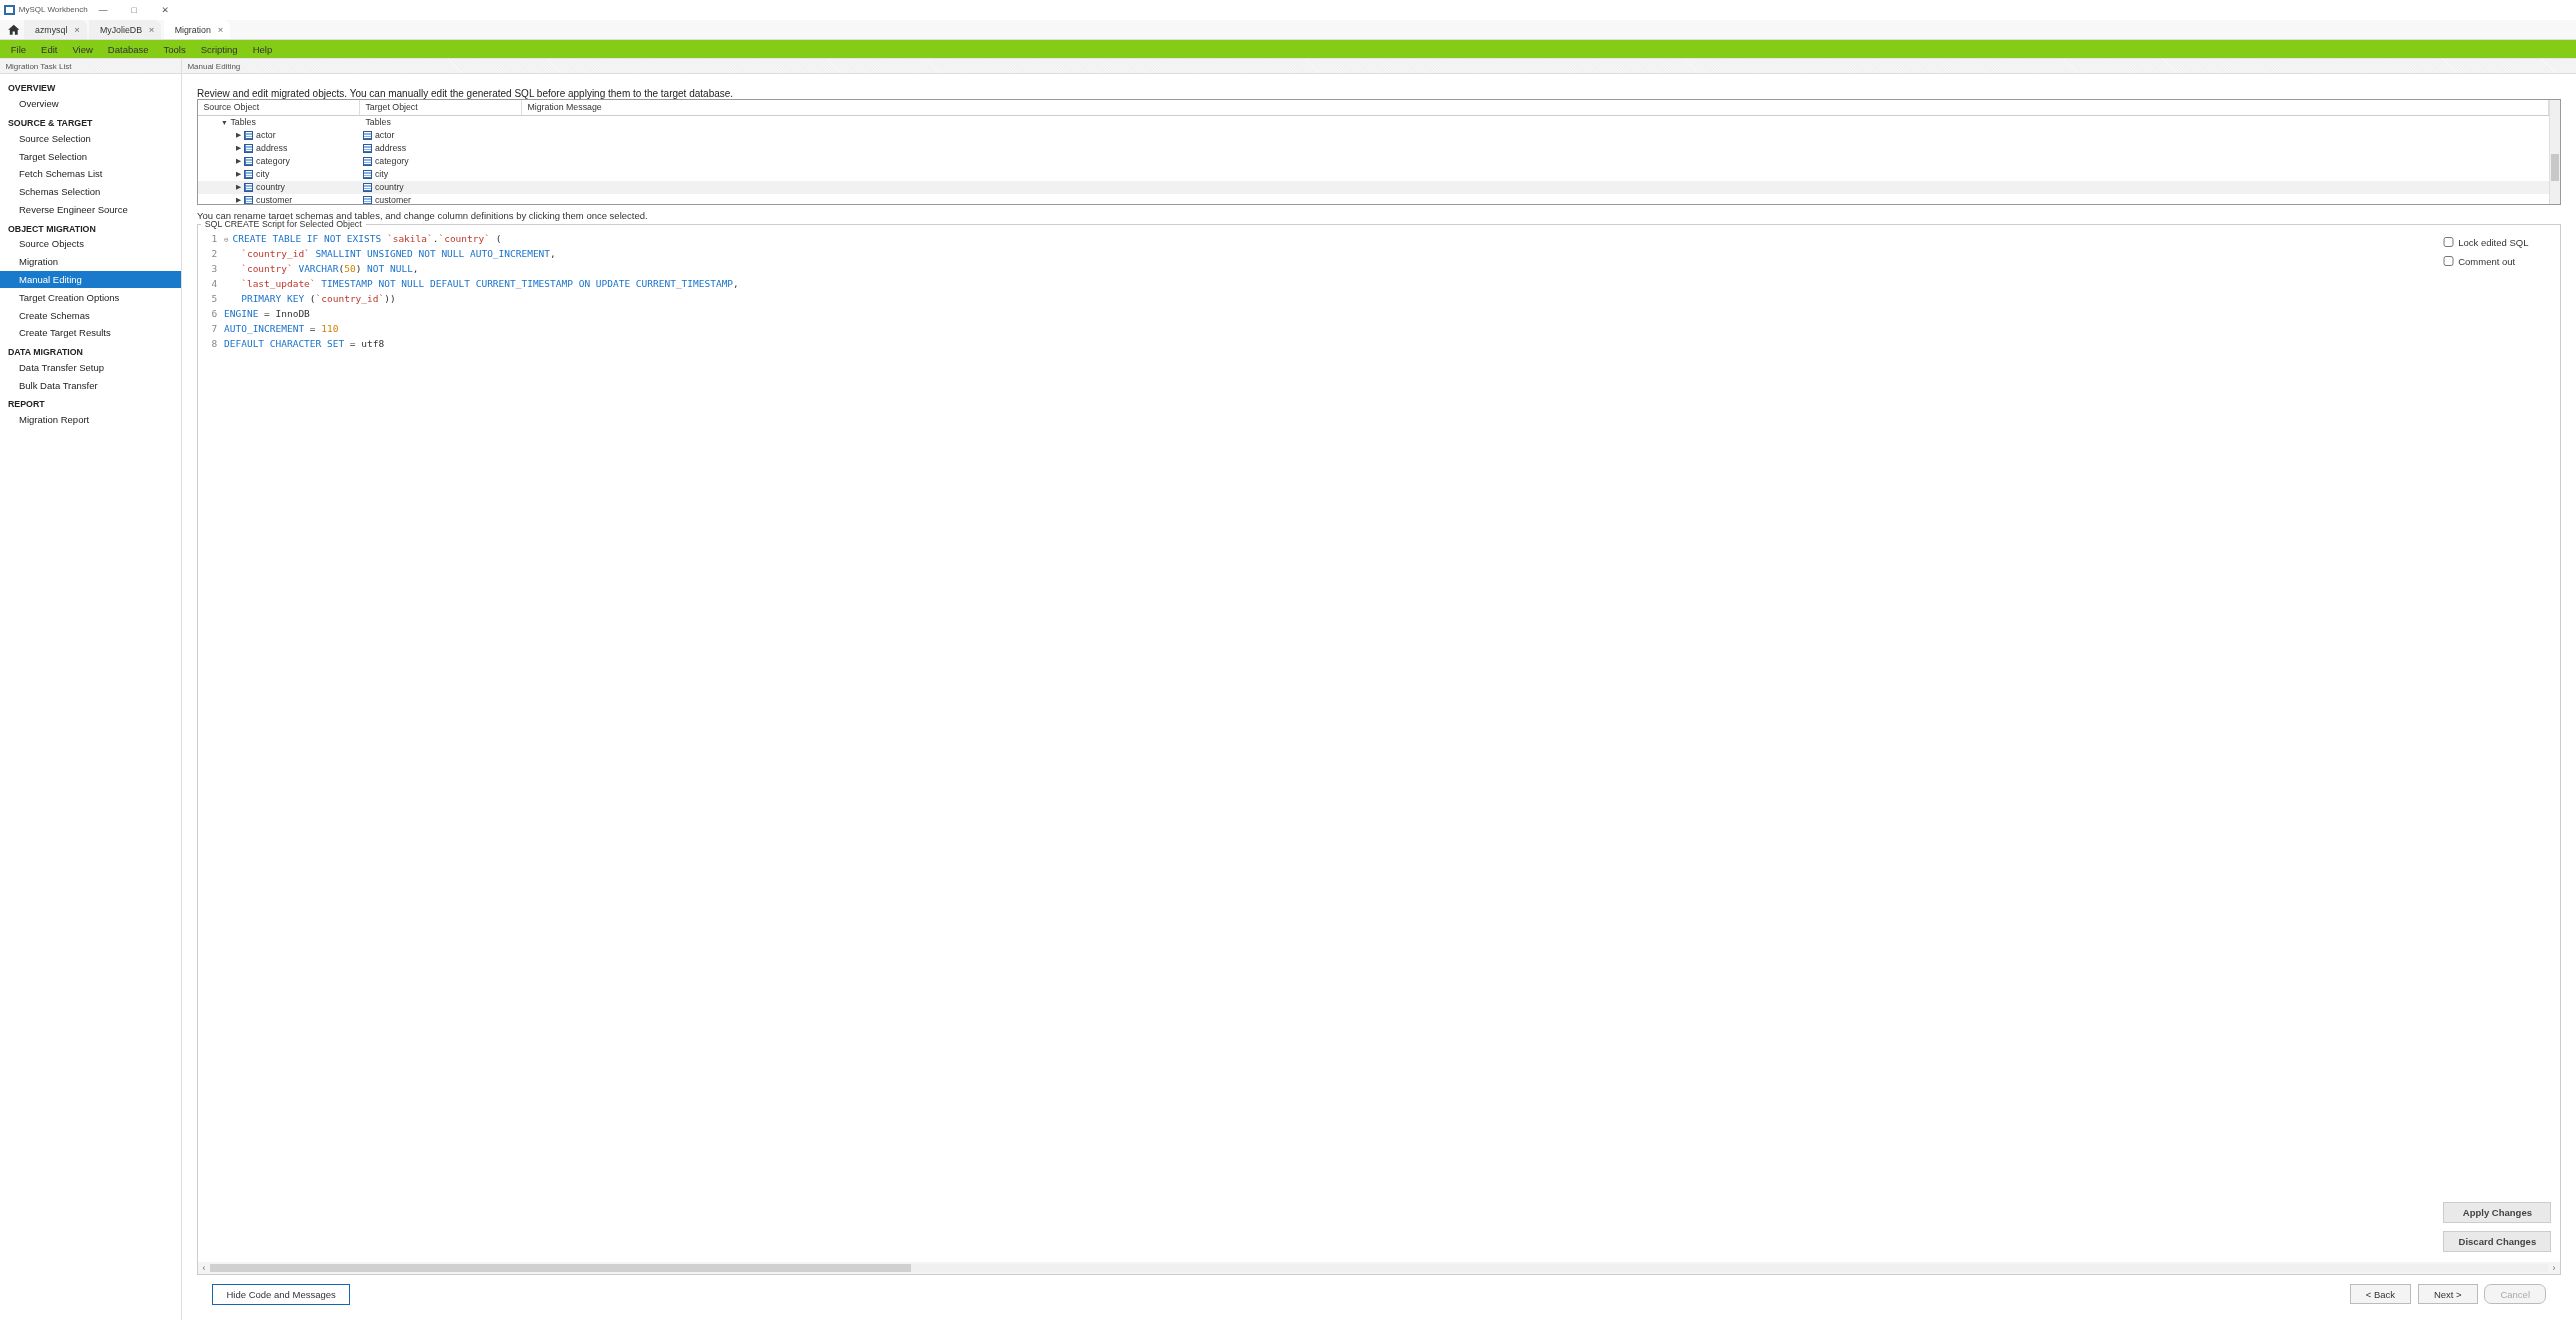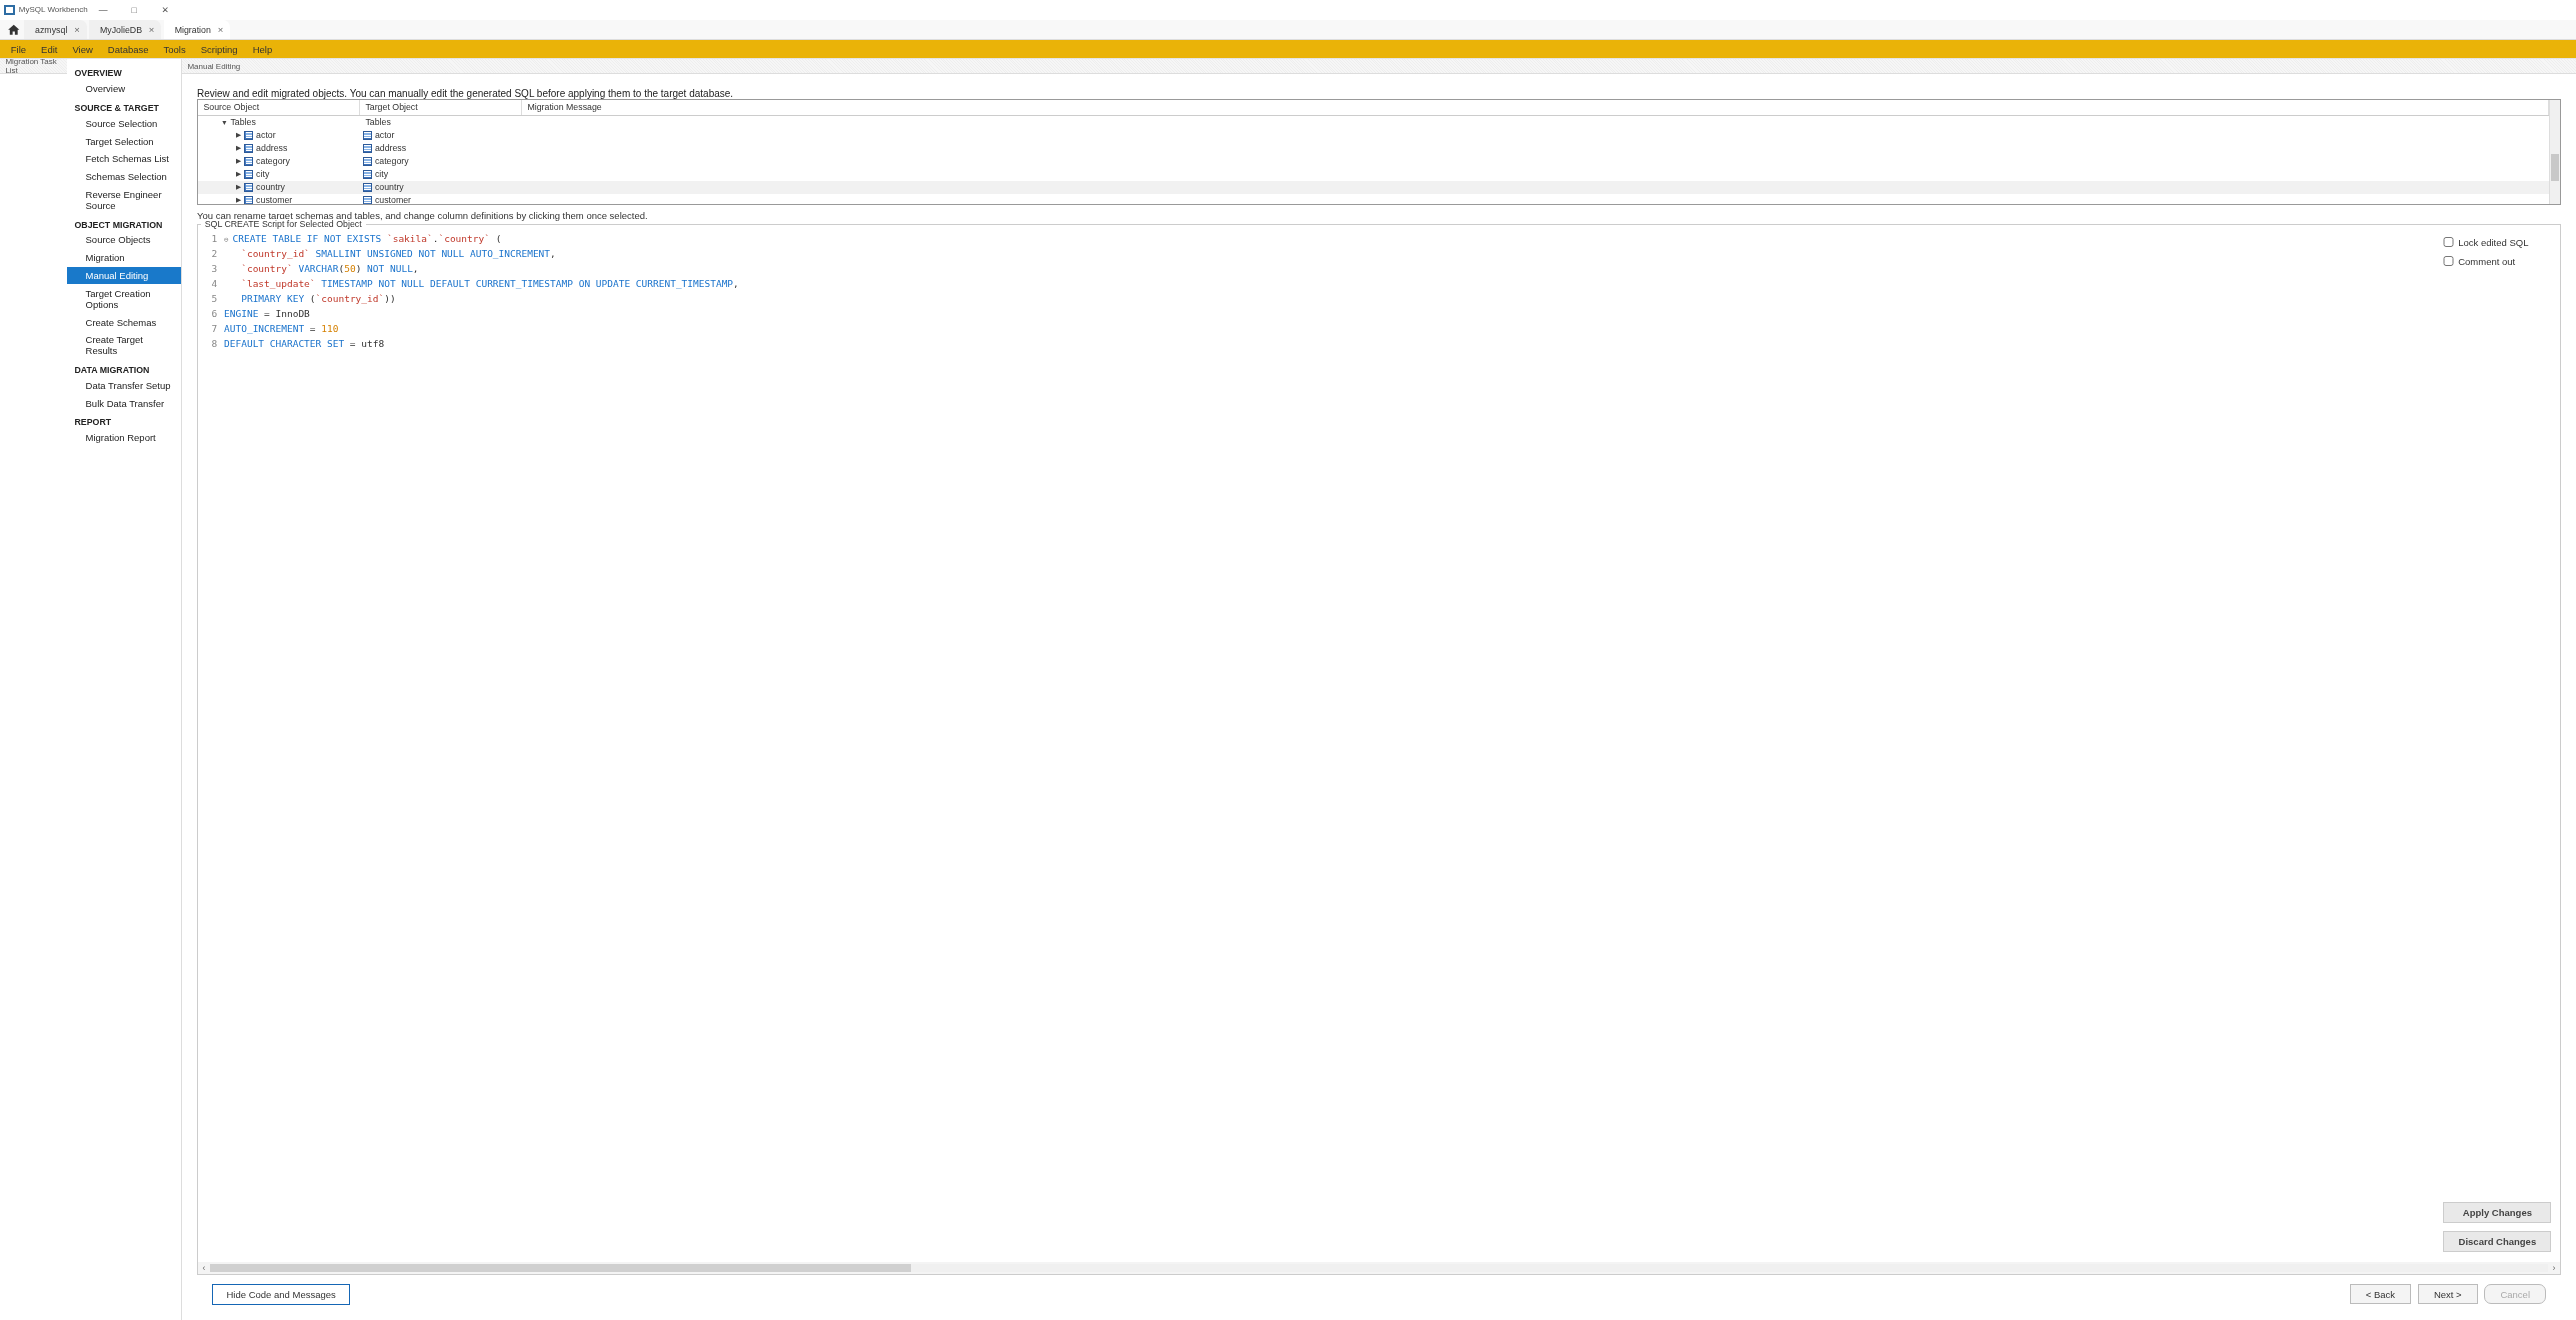--- a/index.html
+++ b/index.html
@@ -15,26 +15,26 @@
 .win-controls { display: flex; }
 .win-controls div { width: 31px; height: 20px; display: flex; align-items: center; justify-content: center; color: #555; }
 
 .tabbar { height: 20px; background: #f8f8f8; display: flex; align-items: flex-end; padding-left: 2.7px; border-bottom: 0.7px solid #ddd; }
 .tabbar .home { width: 21.6px; height: 19px; display: flex; align-items: center; justify-content: center; }
 .tabbar .home svg { width: 13.5px; height: 13.5px; fill: #333; }
 .tabbar .tab { height: 19px; padding: 0 6.8px 0 10.8px; display: flex; align-items: center; gap: 6.8px; background: #f0f0f0; font-size: 8.8px; color: #333; border-top-right-radius: 6.8px; position: relative; margin-right: 2.7px; }
 .tabbar .tab.active { background: #fff; }
 .tabbar .tab .close { font-size: 9.5px; color: #666; }
 
-.menubar { height: 19px; background: #eab308; display: flex; align-items: center; padding: 0 4px; gap: 1.4px; border-bottom: 0.7px solid #e5e5e5; }
+.menubar { height: 19px; background: #84cc16; display: flex; align-items: center; padding: 0 4px; gap: 1.4px; border-bottom: 0.7px solid #e5e5e5; }
 .menubar span { padding: 2.7px 6.8px; font-size: 9.5px; color: #333; }
 
 .content { flex: 1; display: flex; overflow: hidden; }
 
-.sidebar { width: 182px; background: #fff; border-right: 0.7px solid #ddd; display: flex; flex-direction: row; }
+.sidebar { width: 182px; background: #fff; border-right: 0.7px solid #ddd; display: flex; flex-direction: column; }
 .panel-header { height: 15px; background: repeating-linear-gradient(45deg,#eee,#eee 0.7px,#f6f6f6 0.7px,#f6f6f6 2px); padding: 0 5.4px; font-size: 8px; color: #555; display: flex; align-items: center; border-bottom: 0.7px solid #ddd; }
 .tasklist { overflow-y: auto; padding: 4px 0; }
 .tasklist .section { padding: 5.4px 8px 1.4px; font-weight: bold; font-size: 8.8px; color: #222; }
 .tasklist .item { padding: 3.4px 8px 3.4px 19px; font-size: 9.5px; color: #222; cursor: pointer; }
 .tasklist .item.active { background: #1979ca; color: #fff; }
 
 .main { flex: 1; display: flex; flex-direction: column; overflow: hidden; }
 .main .panel-header { background: repeating-linear-gradient(45deg,#eee,#eee 0.7px,#f6f6f6 0.7px,#f6f6f6 2px); }
 .main-body { flex: 1; padding: 13.5px 15px 6.8px; display: flex; flex-direction: column; overflow: hidden; }
 .instructions { font-size: 10px; color: #222; margin-bottom: 0; }

